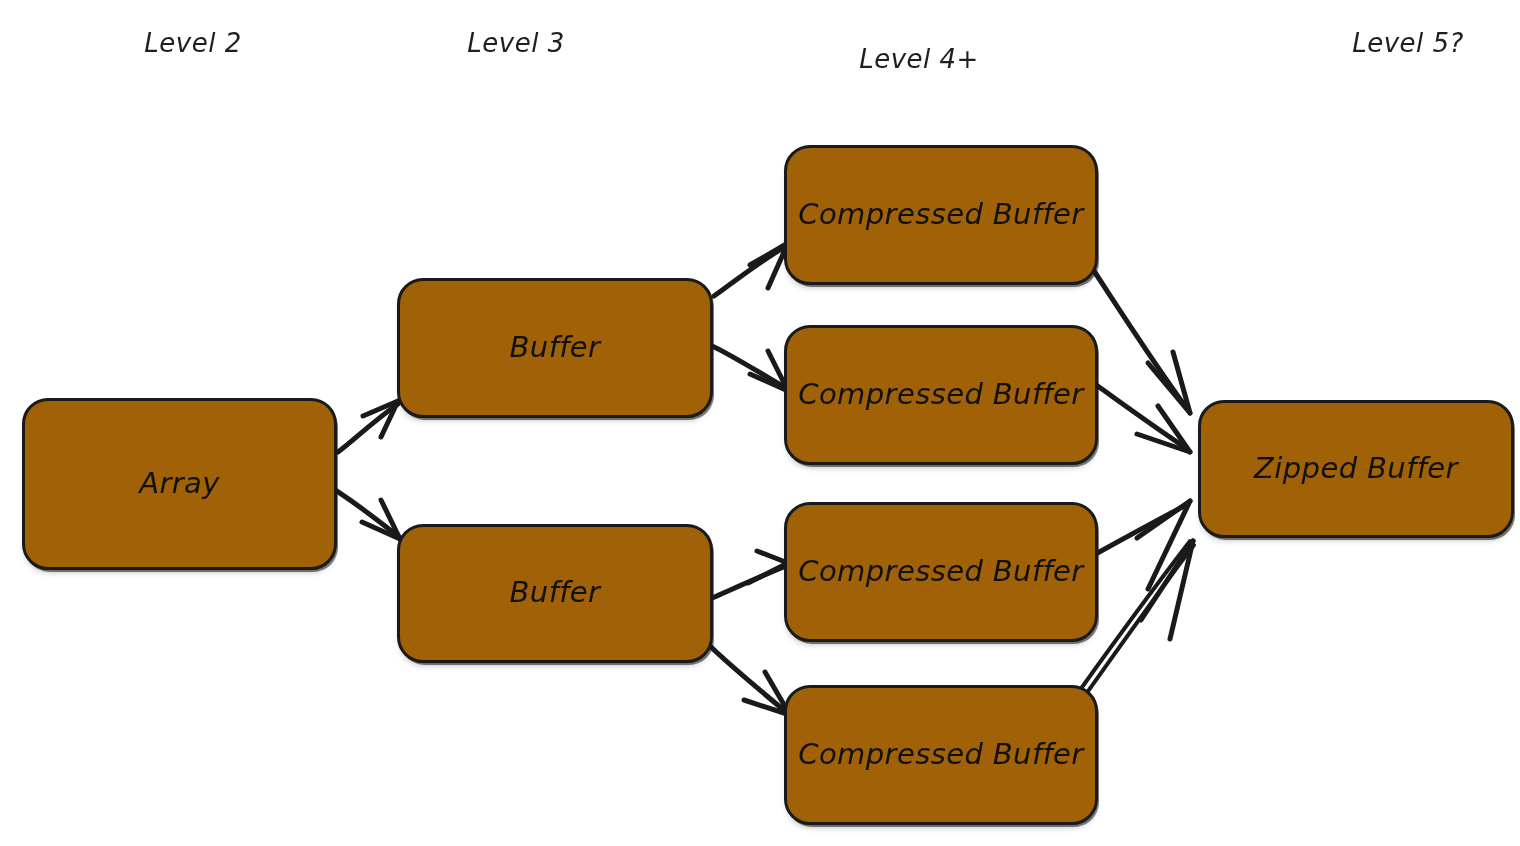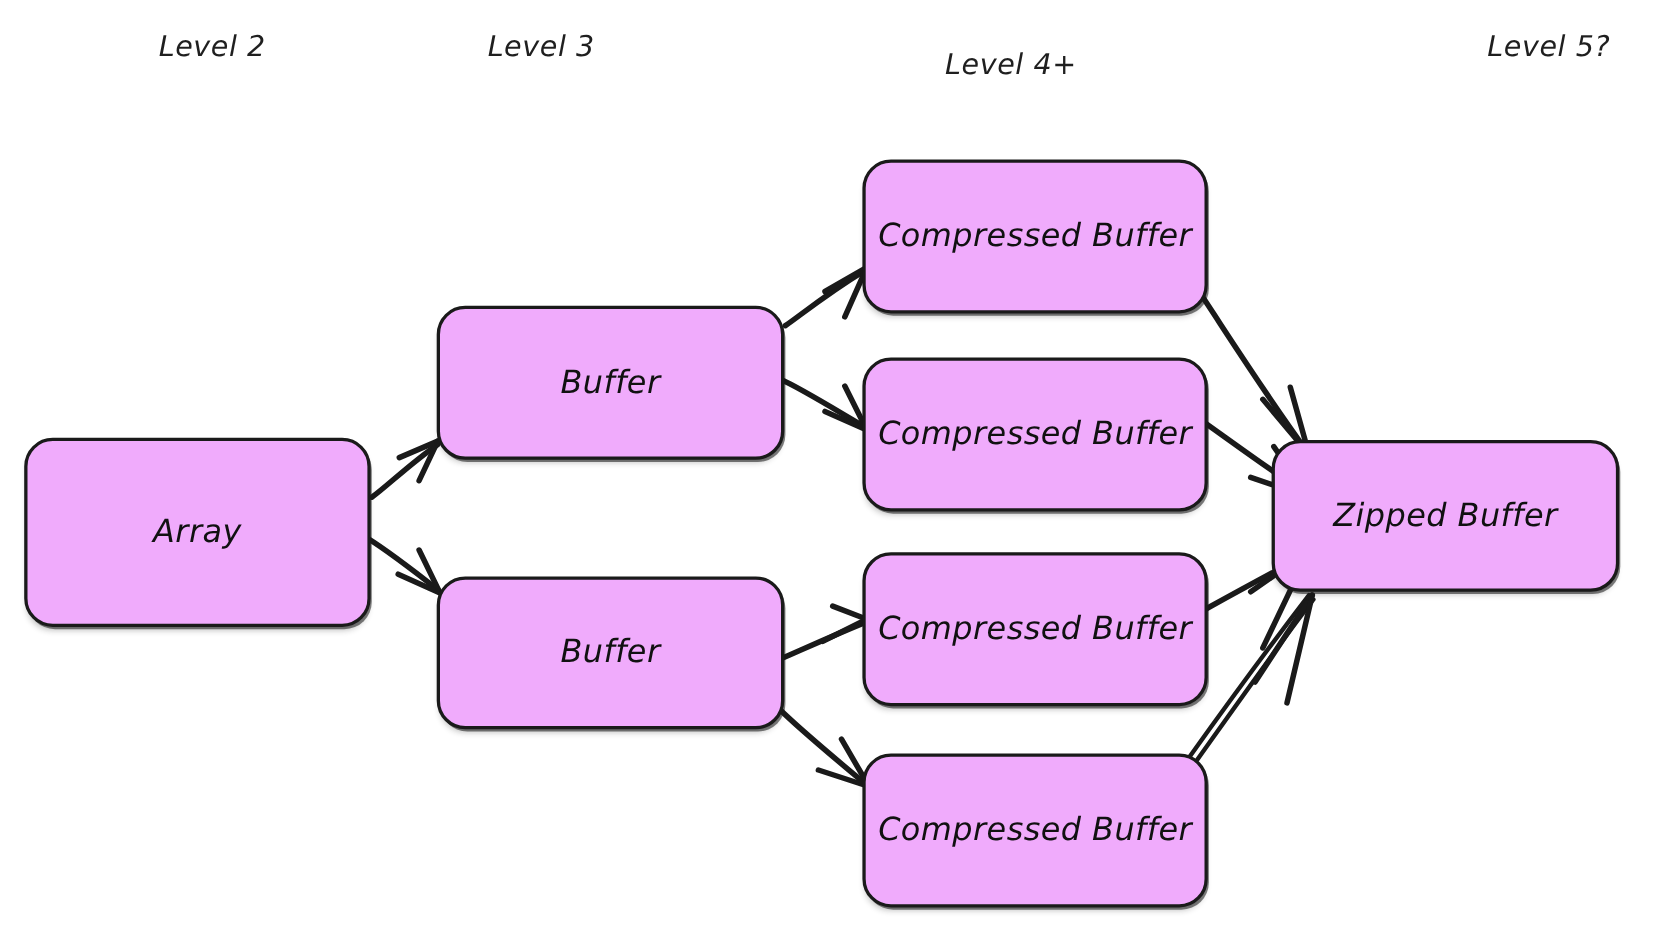--- a/index.html
+++ b/index.html
@@ -35,21 +35,21 @@
     width: 1520px;
     height: 846px;
     pointer-events: none;
   }
   .node {
     position: absolute;
     box-sizing: border-box;
     display: flex;
     align-items: center;
     justify-content: center;
-    background: #f0abfc;
+    background: #a16207;
     border: 3px solid #1a1a1a;
     border-radius: 26px;
     color: #111111;
     font-family: "DejaVu Sans", sans-serif;
     font-size: 29px;
     font-style: italic;
     letter-spacing: 0.4px;
     white-space: nowrap;
     box-shadow: 2px 3px 0px -1px rgba(26,26,26,0.55),
                 0px 5px 6px -3px rgba(26,26,26,0.30);
@@ -59,21 +59,21 @@
     line-height: 1;
     transform: translateY(-1px);
   }
 </style>
 </head>
 <body>
 
 <div id="canvas">
 
   <div class="col-header" style="left:193px; top:28px;">Level 2</div>
-  <div class="col-header" style="left:492px; top:28px;">Level 3</div>
+  <div class="col-header" style="left:516px; top:28px;">Level 3</div>
   <div class="col-header" style="left:919px; top:44px;">Level 4+</div>
   <div class="col-header" style="left:1408px; top:28px;">Level 5?</div>
 
   <svg id="edges" viewBox="0 0 1520 846">
     <g fill="none" stroke="#1a1a1a" stroke-width="5" stroke-linecap="round" stroke-linejoin="round">
 
       <g>
         <path d="M 338 452 C 352 442, 372 422, 398 404"></path>
         <path d="M 363 416 L 398 401"></path>
         <path d="M 381 437 L 398 401"></path>
@@ -157,17 +157,17 @@
   </div>
 
   <div class="node" style="left:784px; top:502px; width:314px; height:140px;">
     <span class="node-label">Compressed Buffer</span>
   </div>
 
   <div class="node" style="left:784px; top:685px; width:314px; height:140px;">
     <span class="node-label">Compressed Buffer</span>
   </div>
 
-  <div class="node" style="left:1156px; top:400px; width:316px; height:138px;">
+  <div class="node" style="left:1198px; top:400px; width:316px; height:138px;">
     <span class="node-label">Zipped Buffer</span>
   </div>
 
 </div>
 
 </body></html>

